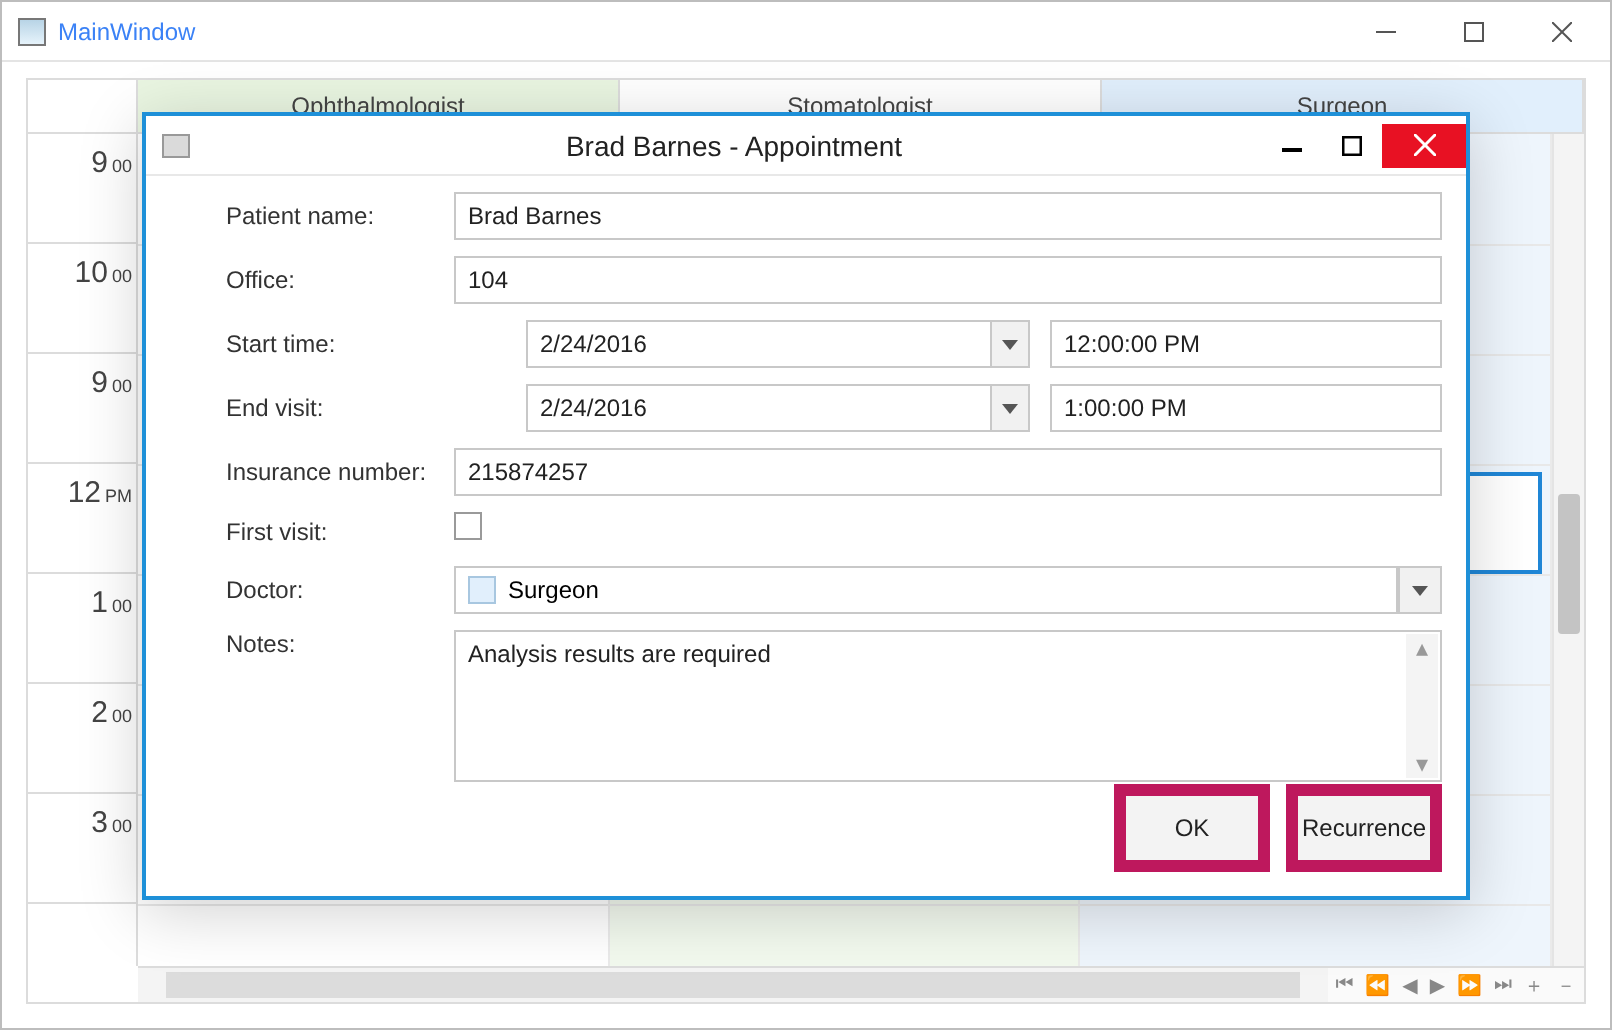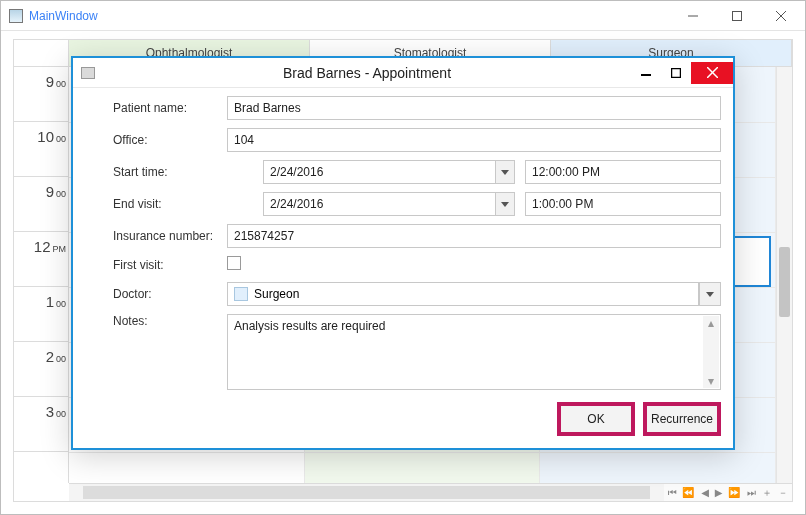--- a/index.html
+++ b/index.html
@@ -73,21 +73,21 @@
 .timepick { flex: 1; }
 .chk { width: 14px; height: 14px; border: 1px solid #9a9a9a; background: #fff; display: inline-block; }
 .doc-field { display: flex; }
 .doc-field .doc-swatch { width: 14px; height: 14px; border: 1px solid #a8c7e0; background: #e1effc; margin-right: 6px; }
 .doc-inner { flex: 1; display: flex; align-items: center; height: 24px; border: 1px solid #c8c8c8; padding: 0 6px; font-size: 12px; }
 .notes-area { width: 100%; height: 76px; border: 1px solid #c8c8c8; padding: 4px 6px; font-size: 12px; color: #222; background: #fff; resize: none; position: relative; }
 .notes-scroll { position: absolute; right: 1px; top: 1px; bottom: 1px; width: 16px; background: #f4f4f4; }
 .notes-scroll .arrow { position: absolute; left: 0; right: 0; height: 14px; display: flex; align-items: center; justify-content: center; color: #999; }
 
 .dlg-buttons { position: absolute; right: 0; bottom: 0; display: flex; gap: 8px; }
-.btn { min-width: 78px; height: 34px; border: 4px solid #be185d; background: #f3f3f3; font-size: 12px; color: #222; display: flex; align-items: center; justify-content: center; }
+.btn { min-width: 78px; height: 44px; border: 6px solid #be185d; background: #f3f3f3; font-size: 12px; color: #222; display: flex; align-items: center; justify-content: center; }
 </style>
 </head>
 <body>
 
 <div class="outer-frame">
 
   <div class="titlebar">
     <div class="title-icon"></div>
     <div class="title-text">MainWindow</div>
     <div class="title-spacer"></div>

